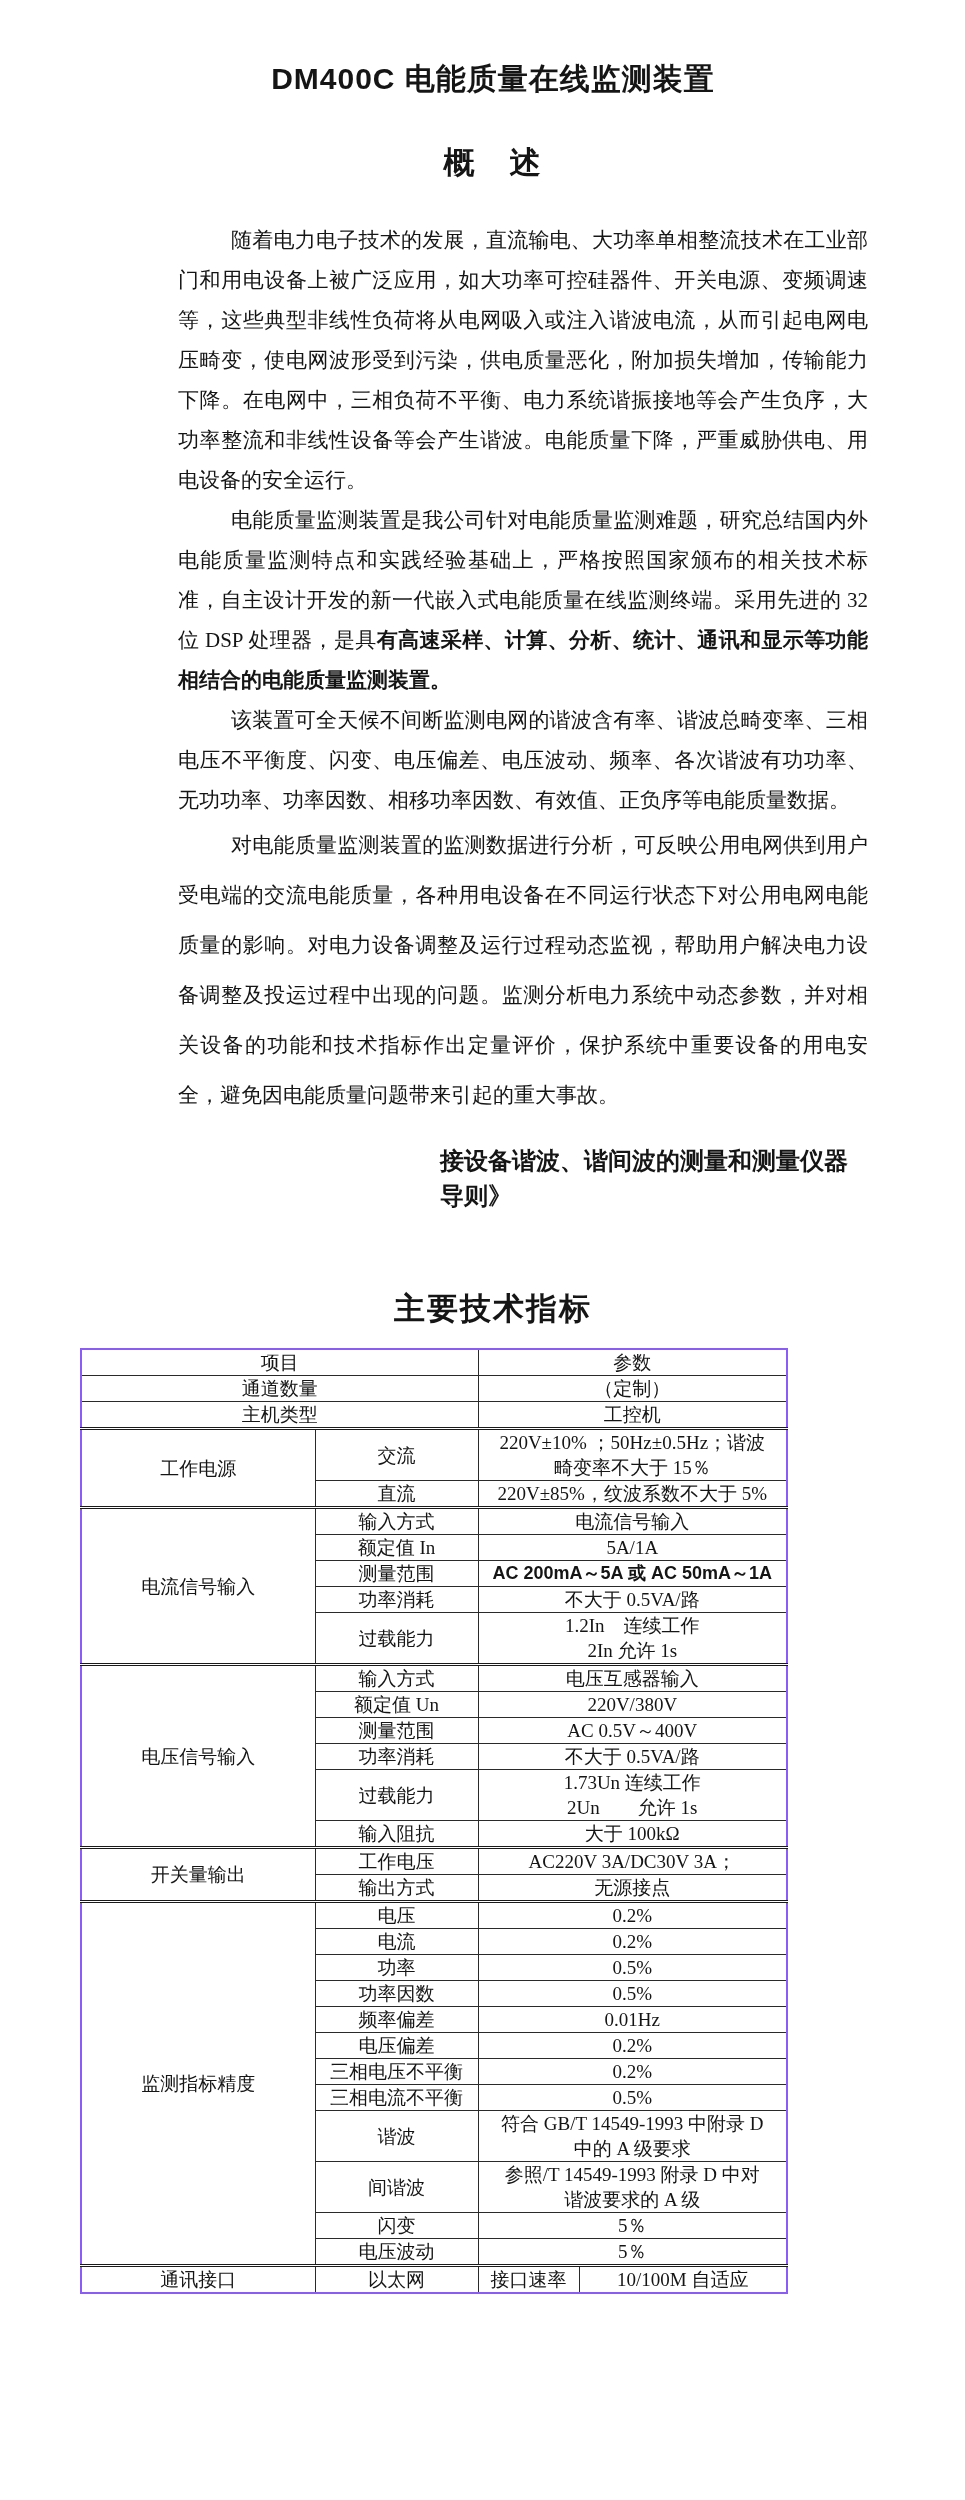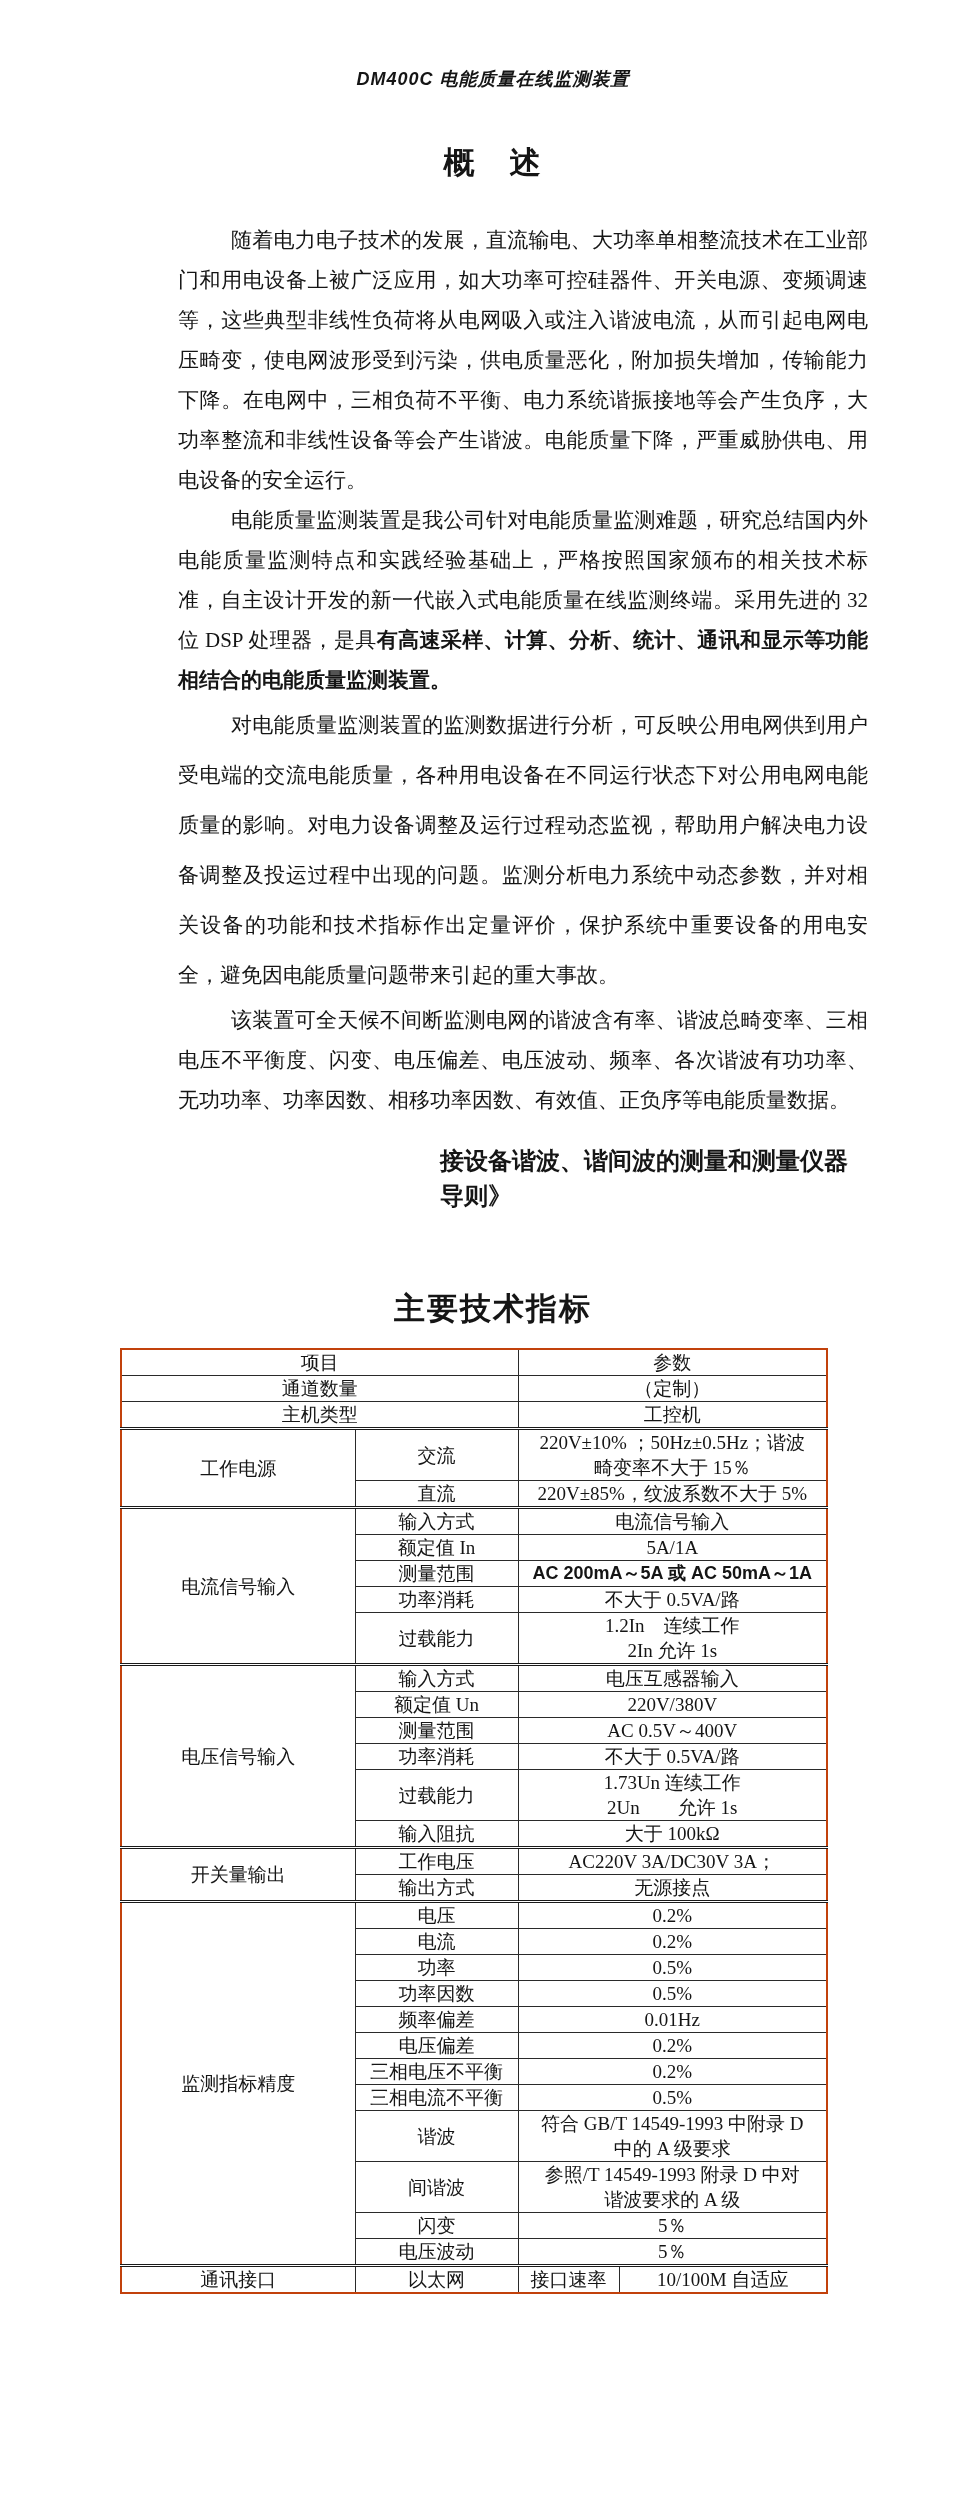--- a/index.html
+++ b/index.html
@@ -14,24 +14,23 @@
     color: #151515;
     overflow: hidden;
   }
   .doc-title {
     margin: 0 0 0 140px;
     padding-top: 58px;
     width: 706px;
     text-align: center;
     font-family: "Liberation Sans", "DejaVu Sans", sans-serif;
     font-weight: bold;
-    font-size: 18px;
+    font-size: 30px;
     line-height: 42px;
     letter-spacing: 1px;
-    font-style: italic;
   }
   .section-heading {
     margin: 40px 0 0 140px;
     width: 706px;
     text-align: center;
     font-family: "Liberation Sans", "DejaVu Sans", sans-serif;
     font-weight: bold;
     font-size: 31px;
     line-height: 46px;
     letter-spacing: 2px;
@@ -66,25 +65,25 @@
   .ref-code {
     font-family: "Liberation Sans", "DejaVu Sans", sans-serif;
     font-weight: bold;
   }
   .ref-book { margin-left: 26px; }
   .specs-heading {
     margin-top: 72px;
     text-align: center;
   }
   table.specs {
-    margin: 16px 0 0 120px;
+    margin: 16px 0 0 80px;
     width: 706px;
     border-collapse: collapse;
     table-layout: fixed;
-    border: 2px solid #c2410c;
+    border: 2px solid #8b5cf6;
   }
   table.specs td {
     border: 1px solid #2a2a2a;
     text-align: center;
     vertical-align: middle;
     font-size: 19px;
     line-height: 25px;
     height: 25px;
     padding: 0 2px;
     overflow: hidden;
@@ -102,22 +101,22 @@
 </head>
 <body>
 
 <h1 class="doc-title">DM400C 电能质量在线监测装置</h1>
 
 <h2 class="section-heading">概　述</h2>
 
 <div class="body-text" id="paragraphs">
     <p class="para"><span>随着电力电子技术的发展，直流输电、大功率单相整流技术在工业部门和用电设备上被广泛应用，如大功率可控硅器件、开关电源、变频调速等，这些典型非线性负荷将从电网吸入或注入谐波电流，从而引起电网电压畸变，使电网波形受到污染，供电质量恶化，附加损失增加，传输能力下降。在电网中，三相负荷不平衡、电力系统谐振接地等会产生负序，大功率整流和非线性设备等会产生谐波。电能质量下降，严重威胁供电、用电设备的安全运行。</span></p>
     <p class="para"><span>电能质量监测装置是我公司针对电能质量监测难题，研究总结国内外电能质量监测特点和实践经验基础上，严格按照国家颁布的相关技术标准，自主设计开发的新一代嵌入式电能质量在线监测终端。采用先进的 32 位 DSP 处理器，是具</span><span class="b">有高速采样、计算、分析、统计、通讯和显示等功能相结合的电能质量监测装置。</span></p>
+    <p class="para"><span>该装置可全天候不间断监测电网的谐波含有率、谐波总畸变率、三相电压不平衡度、闪变、电压偏差、电压波动、频率、各次谐波有功功率、无功功率、功率因数、相移功率因数、有效值、正负序等电能质量数据。</span></p>
     <p class="para wide"><span>对电能质量监测装置的监测数据进行分析，可反映公用电网供到用户受电端的交流电能质量，各种用电设备在不同运行状态下对公用电网电能质量的影响。对电力设备调整及运行过程动态监视，帮助用户解决电力设备调整及投运过程中出现的问题。监测分析电力系统中动态参数，并对相关设备的功能和技术指标作出定量评价，保护系统中重要设备的用电安全，避免因电能质量问题带来引起的重大事故。</span></p>
-    <p class="para"><span>该装置可全天候不间断监测电网的谐波含有率、谐波总畸变率、三相电压不平衡度、闪变、电压偏差、电压波动、频率、各次谐波有功功率、无功功率、功率因数、相移功率因数、有效值、正负序等电能质量数据。</span></p>
   </div>
 
 <div class="refs">
   <div class="ref-line-1">接设备谐波、谐间波的测量和测量仪器导则》</div>
 </div>
 
 <h2 class="section-heading specs-heading">主要技术指标</h2>
 
 <table class="specs">
   <colgroup>

